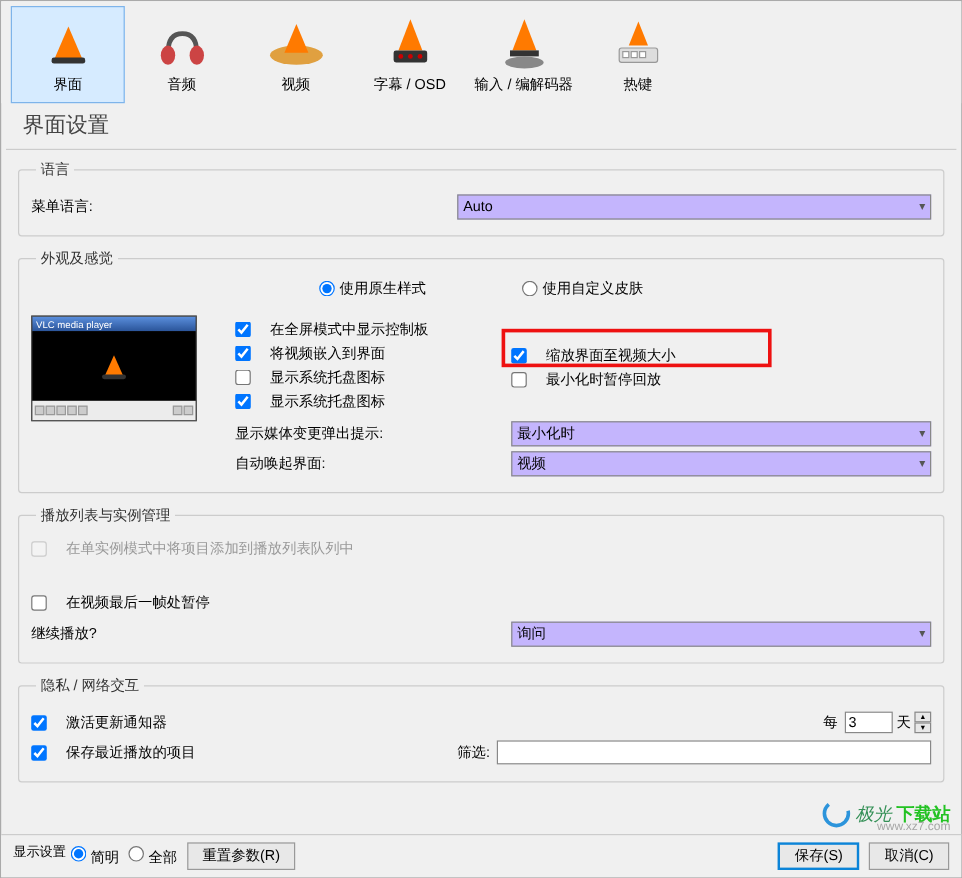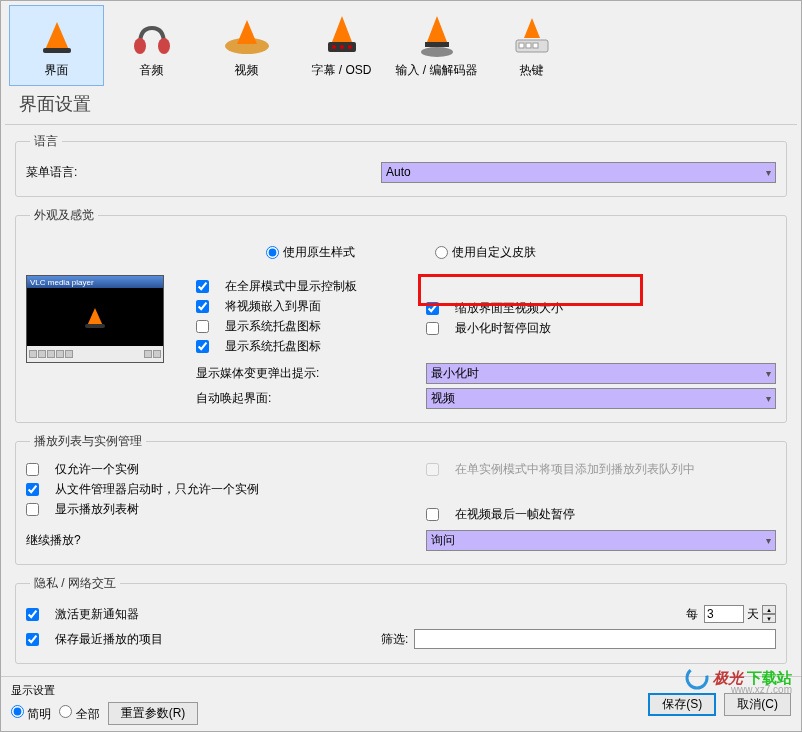--- a/index.html
+++ b/index.html
@@ -21,48 +21,48 @@
 legend{padding:0 4px;color:#333;font-size:12px;margin-left:4px}
 .row{display:flex;align-items:center;margin:3px 0;min-height:22px}
 .label-col{width:355px;display:flex;align-items:center}
 .ctrl-col{flex:1;display:flex;align-items:center}
 select,.combo{height:21px;border:1px solid #888;background:#c4b5fd;font-size:12px;padding:1px 4px;width:100%}
 .combo{display:flex;align-items:center;justify-content:space-between}
 .combo::after{content:"▾";font-size:10px;color:#555;margin-left:4px}
 label.cb{display:flex;align-items:center;gap:16px;cursor:default}
 input[type=checkbox]{width:13px;height:13px;margin:0}
 input[type=radio]{width:13px;height:13px;margin:0}
-.radio-row{display:flex;gap:80px;justify-content:center;margin:12px 0 14px 0}
+.radio-row{display:flex;gap:80px;justify-content:center;margin:0 0 14px 0}
 .radio-row label{display:flex;align-items:center;gap:4px}
 .two-col{display:flex}
 .two-col .left{width:170px;padding-right:10px}
 .two-col .right{flex:1}
 .opts-grid{display:flex}
 .opts-grid .c1{width:230px}
 .opts-grid .c2{flex:1}
 .opts-grid label.cb{margin:3px 0}
 .highlight{position:absolute;border:3px solid #e11;left:402px;top:50px;width:225px;height:32px;pointer-events:none}
 .preview{width:138px;height:88px;background:#222;border:1px solid #555;display:flex;flex-direction:column}
 .preview .pt{height:12px;background:linear-gradient(#5a8edc,#2a5499);color:#fff;font-size:8px;padding:0 3px;display:flex;align-items:center}
 .preview .pc{flex:1;background:#000;display:flex;align-items:center;justify-content:center}
 .preview .pb{height:16px;background:#ececec;display:flex;align-items:center;gap:1px;padding:0 2px}
 .preview .pb span{width:8px;height:8px;background:#ccc;border:1px solid #999}
 .bottom{border-top:1px solid #ccc;padding:6px 10px;display:flex;align-items:center;justify-content:space-between;background:#f0f0f0}
-.bottom-left{display:flex;flex-direction:column;gap:4px}
+.bottom-left{display:flex;flex-direction:row;gap:4px}
 .bottom-left .radios{display:flex;gap:8px;align-items:center}
 .btn{height:23px;padding:0 12px;border:1px solid #999;background:#e8e8e8;cursor:default;display:inline-flex;align-items:center}
 .btn.primary{border:2px solid #0b84d8;background:#e8e8e8}
 .disabled{color:#999}
 .spin{display:flex;align-items:center;gap:3px}
 .spin input{width:40px;height:18px;border:1px solid #888;padding:0 2px}
 .spin .arrows{display:flex;flex-direction:column}
 .spin .arrows span{width:14px;height:9px;border:1px solid #888;background:#e8e8e8;font-size:7px;line-height:7px;text-align:center}
 .filter-input{height:20px;border:1px solid #888;background:#fff;flex:1}
 .watermark{position:absolute;right:10px;bottom:42px;display:flex;align-items:center;gap:4px;opacity:.85;pointer-events:none}
-.watermark .wtxt1{color:#b91c1c;font-size:15px;font-style:italic;font-weight:bold}
+.watermark .wtxt1{color:#15803d;font-size:15px;font-style:italic;font-weight:normal}
 .watermark .wtxt2{color:#0b0;font-size:15px;font-weight:bold}
 .watermark .wurl{position:absolute;right:0;top:18px;color:#999;font-size:10px}
 .cone{width:0;height:0;border-left:12px solid transparent;border-right:12px solid transparent;border-bottom:28px solid #ff7a00;position:relative}
 .cone::after{content:"";position:absolute;left:-14px;top:26px;width:28px;height:5px;background:#333;border-radius:2px}
 .cone.sm{border-left-width:8px;border-right-width:8px;border-bottom-width:18px}
 .cone.sm::after{left:-10px;top:16px;width:20px;height:4px}
 </style>
 </head>
 <body>
 
@@ -226,34 +226,20 @@
               </div>
      </div>
     </div>
    </div>
    <div class="highlight"></div>
   </fieldset>
 
   <fieldset>
    <legend>播放列表与实例管理</legend>
    <div class="opts-grid">
-    <div class="c1" style="width:400px">
-     <label class="cb">
-              <input type="checkbox" style="">
-              <span>仅允许一个实例</span>
-            </label>
-     <label class="cb">
-              <input type="checkbox" checked="" style="">
-              <span>从文件管理器启动时，只允许一个实例</span>
-            </label>
-     <label class="cb">
-              <input type="checkbox" style="">
-              <span>显示播放列表树</span>
-            </label>
-    </div>
     <div class="c2">
      <label class="cb disabled">
               <input type="checkbox" disabled="" style="">
               <span>在单实例模式中将项目添加到播放列表队列中</span>
             </label>
      <div style="height:22px"></div>
      <label class="cb">
               <input type="checkbox" style="">
               <span>在视频最后一帧处暂停</span>
             </label>

